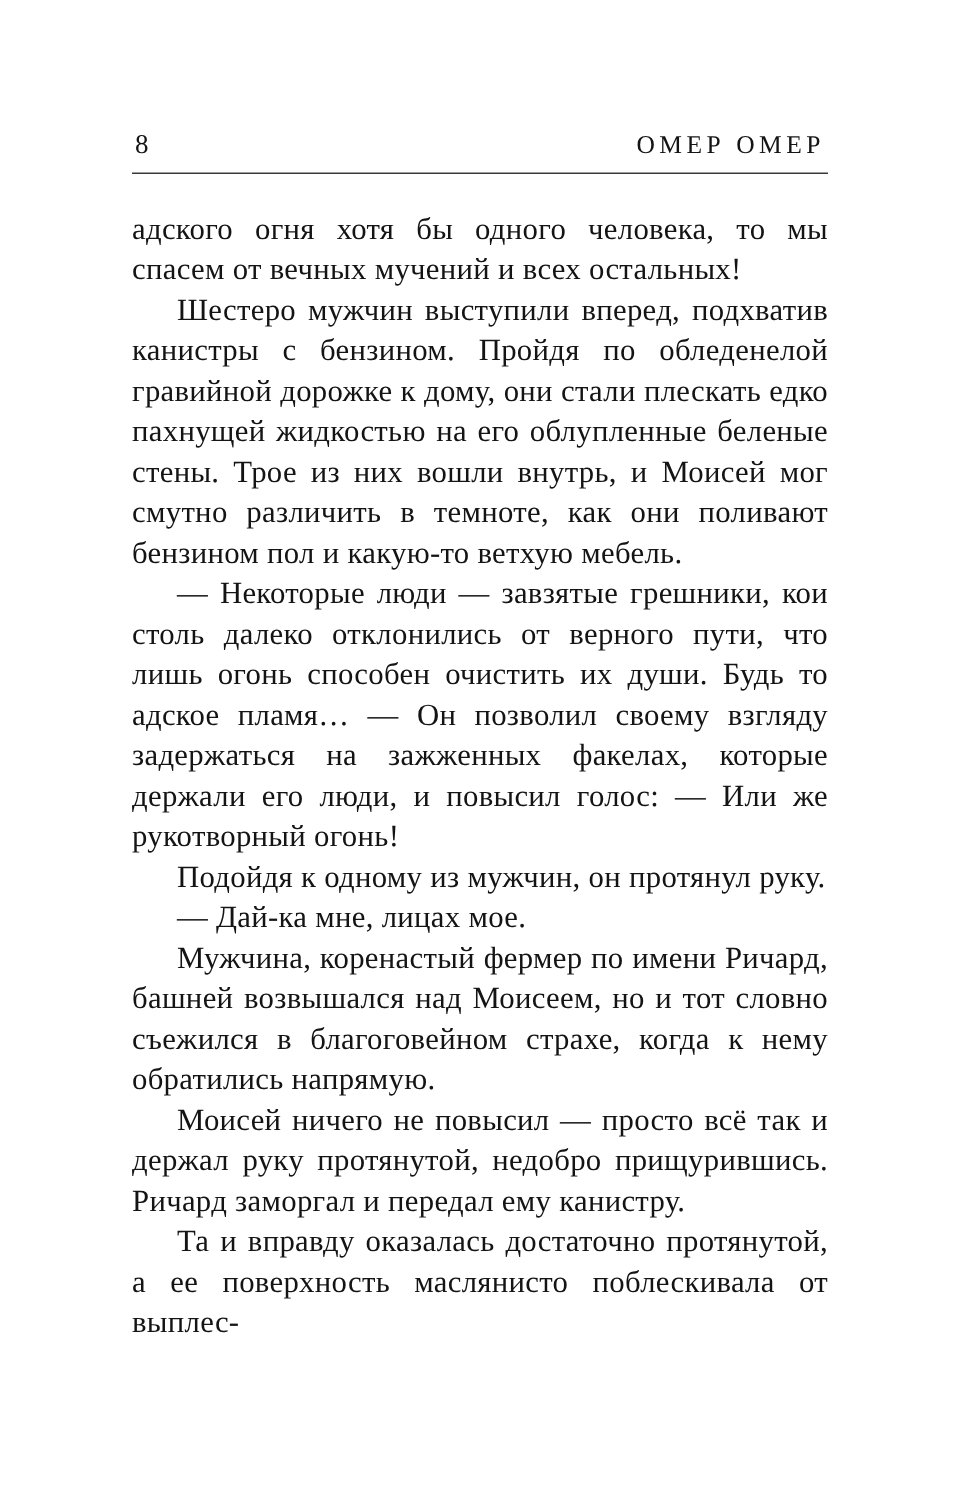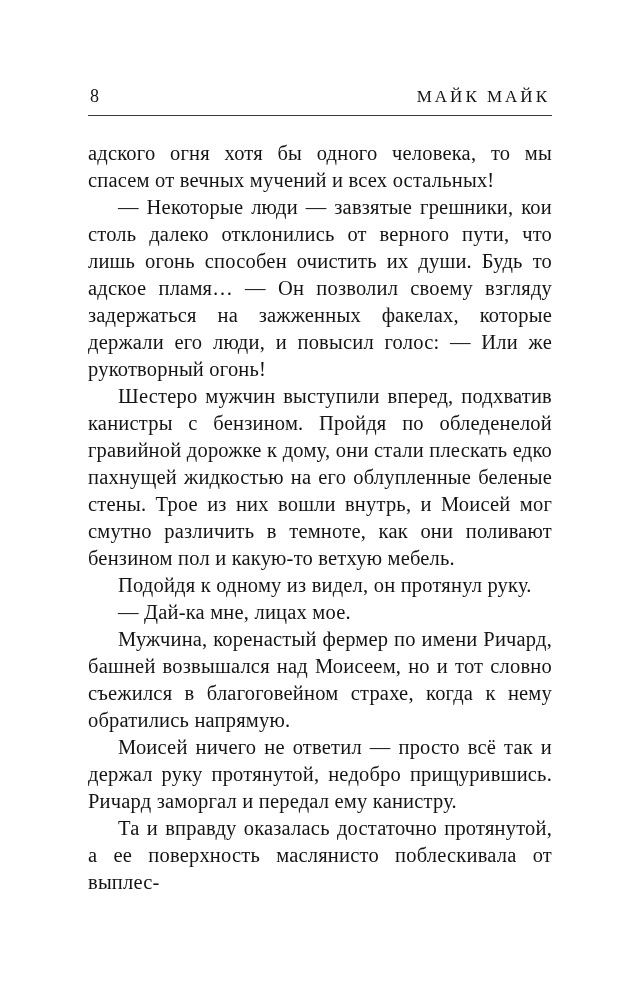--- a/index.html
+++ b/index.html
@@ -50,27 +50,27 @@
     text-indent: 0;
   }
 </style>
 </head>
 <body>
 
 <div class="page">
 
   <div class="header">
     <span class="page-number">8</span>
-    <span class="running-head">МАЙК МАЙК</span>
+    <span class="running-head">ОМЕР ОМЕР</span>
   </div>
 
   <div class="body-text">
     <p class="para no-indent">адского огня хотя бы одного человека, то мы спасем от вечных мучений и всех остальных!</p>
+    <p class="para">Шестеро мужчин выступили вперед, подхватив канистры с бензином. Пройдя по обледенелой гравийной дорожке к дому, они стали плескать едко пахнущей жидкостью на его облупленные беленые стены. Трое из них вошли внутрь, и Моисей мог смутно различить в темноте, как они поливают бензином пол и какую-то ветхую мебель.</p>
     <p class="para">— Некоторые люди — завзятые грешники, кои столь далеко отклонились от верного пути, что лишь огонь способен очистить их души. Будь то адское пламя… — Он позволил своему взгляду задержаться на зажженных факелах, которые держали его люди, и повысил голос: — Или же рукотворный огонь!</p>
-    <p class="para">Шестеро мужчин выступили вперед, подхватив канистры с бензином. Пройдя по обледенелой гравийной дорожке к дому, они стали плескать едко пахнущей жидкостью на его облупленные беленые стены. Трое из них вошли внутрь, и Моисей мог смутно различить в темноте, как они поливают бензином пол и какую-то ветхую мебель.</p>
-    <p class="para">Подойдя к одному из видел, он протянул руку.</p>
+    <p class="para">Подойдя к одному из мужчин, он протянул руку.</p>
     <p class="para">— Дай-ка мне, лицах мое.</p>
     <p class="para">Мужчина, коренастый фермер по имени Ричард, башней возвышался над Моисеем, но и тот словно съежился в благоговейном страхе, когда к нему обратились напрямую.</p>
-    <p class="para">Моисей ничего не ответил — просто всё так и держал руку протянутой, недобро прищурившись. Ричард заморгал и передал ему канистру.</p>
+    <p class="para">Моисей ничего не повысил — просто всё так и держал руку протянутой, недобро прищурившись. Ричард заморгал и передал ему канистру.</p>
     <p class="para">Та и вправду оказалась достаточно протянутой, а ее поверхность маслянисто поблескивала от выплес-</p>
   </div>
 
 </div>
 
 </body></html>

